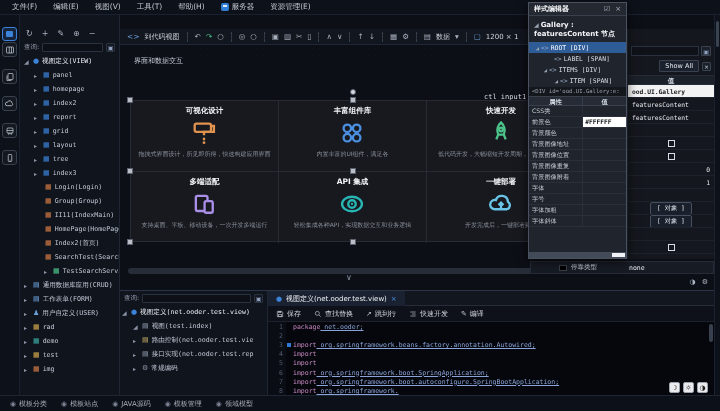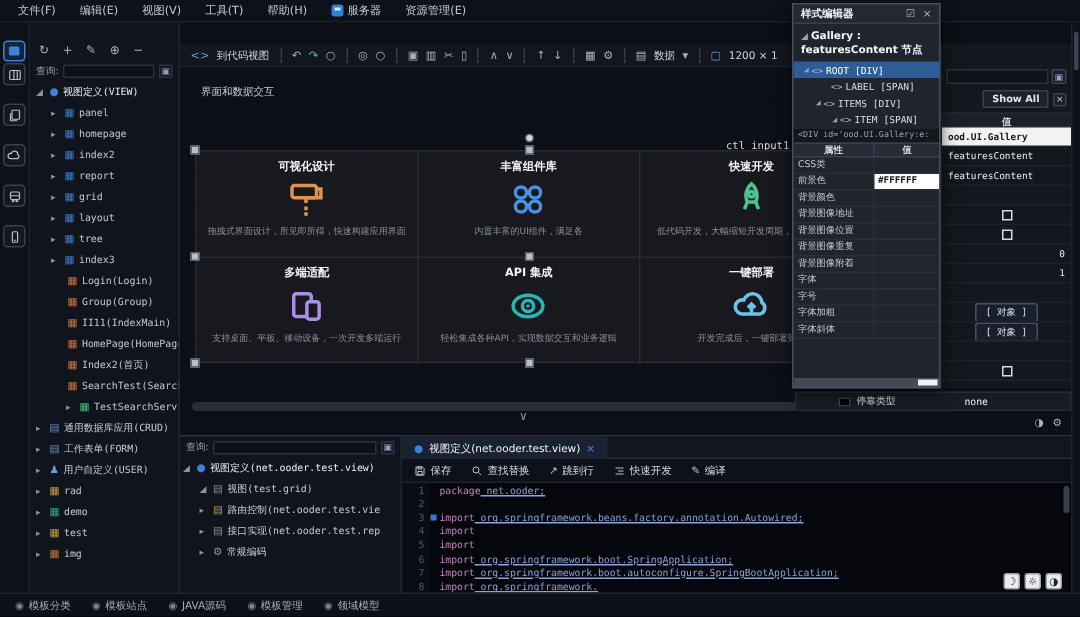--- a/index.html
+++ b/index.html
@@ -113,37 +113,37 @@
   
   .rscroll{position:absolute;left:714px;top:15px;width:6px;height:380px;background:#0d1119;border-left:1px solid #1a2130;}
   .rscroll .thumb{position:absolute;left:1px;top:6px;width:3px;height:26px;background:#3a4352;border-radius:2px;}
   .inspector{position:absolute;left:627px;top:29px;width:87px;height:230px;background:#14171d;
              border-left:1px solid #232936;font-size:6.5px;overflow:hidden;}
   .insp-search{display:flex;gap:2px;padding:17px 3px 3px 3px;align-items:center;}
   .insp-search input{flex:1;min-width:0;height:10px;background:#0f1218;border:1px solid #2a3240;color:#dfe3ea;font-size:6px;outline:none;}
   .insp-search .sbtn{width:10px;height:10px;border:1px solid #3a4252;background:#1a2029;color:#8fa0c0;
                      font-size:6px;line-height:9px;text-align:center;border-radius:1px;}
   .showall-row{display:flex;justify-content:flex-end;gap:3px;padding:1px 3px 3px 3px;align-items:center;}
-  .showall{border:1px solid #3a4252;background:#1c222d;color:#e2e6ed;padding:1px 5px;font-size:6.5px;border-radius:1px;font-weight:bold;}
+  .showall{border:1px solid #3a4252;background:#1c222d;color:#e2e6ed;padding:1px 5px;font-size:6.5px;border-radius:1px;}
   .xbox{width:9px;height:9px;border:1px solid #3a4252;background:#1a2029;color:#cfd5df;font-size:6px;
         line-height:8px;text-align:center;border-radius:1px;}
   .insp-header{height:10px;background:#1b2029;border-top:1px solid #262c38;border-bottom:1px solid #262c38;
                text-align:center;font-weight:bold;color:#cfd5df;line-height:10px;}
   .vrow{height:13px;border-bottom:1px solid #1c212b;display:flex;align-items:center;padding:0 4px;
         color:#e8ecf2;font-family:"DejaVu Sans Mono","Liberation Mono",monospace;font-size:6.3px;white-space:nowrap;overflow:hidden;}
   .vrow.hl{background:#f2f2f2;color:#14161a;font-weight:bold;}
   .vrow.num{justify-content:flex-end;}
   .vrow.center{justify-content:center;}
   .chk{width:7px;height:7px;border:1px solid #d8dce4;background:transparent;}
   .objbtn{margin:0 auto;border:1px solid #475060;background:#1a202b;color:#dbe1ea;border-radius:2px;
           padding:1px 6px;font-size:6.3px;white-space:nowrap;}
   .dockrow{position:absolute;left:530px;top:261px;width:184px;height:13px;background:#171b23;
            border:1px solid #262b36;display:flex;align-items:center;font-size:6.5px;color:#d6dbe4;padding-left:28px;gap:4px;}
   .dock-swatch{width:8px;height:6px;background:#000;border:1px solid #3a3f4a;}
-  .dock-val{margin-left:18px;color:#eef1f6;padding-left:24px;}
+  .dock-val{margin-left:4px;color:#eef1f6;padding-left:24px;}
   .insp-footicons{position:absolute;left:627px;top:276px;width:87px;height:12px;display:flex;
                   justify-content:flex-end;gap:6px;align-items:center;padding-right:6px;color:#aab2c0;font-size:7px;}
 
   
   .floatwin{position:absolute;left:528px;top:2px;width:99px;height:257px;background:#20242c;
             border:1px solid #4a5160;box-shadow:0 3px 10px rgba(0,0,0,.65);z-index:20;overflow:hidden;}
   .fw-title{height:13px;display:flex;align-items:center;background:#242831;border-bottom:1px solid #39404d;
             padding:0 5px;font-size:7px;font-weight:bold;color:#f2f4f8;}
   .fw-title .sp{flex:1;}
   .fw-ticon{color:#aab2c0;font-size:7px;margin-left:5px;font-weight:normal;}
@@ -546,21 +546,21 @@
 
             <div class="trow" style="padding-left: 2px;">
               <span class="exp">◢</span>
               <span class="tico" style="color: rgb(59, 130, 216);">●</span>
               <span class="tlabel" style="color: rgb(238, 241, 246);">视图定义(net.ooder.test.view)</span>
             </div>
 
             <div class="trow" style="padding-left: 13px;">
               <span class="exp">◢</span>
               <span class="tico" style="color: rgb(138, 147, 165);">▤</span>
-              <span class="tlabel">视图(test.grid)</span>
+              <span class="tlabel">视图(test.index)</span>
             </div>
 
             <div class="trow" style="padding-left: 13px;">
               <span class="exp">▸</span>
               <span class="tico" style="color: rgb(184, 160, 96);">▤</span>
               <span class="tlabel">路由控制(net.ooder.test.vie</span>
             </div>
 
             <div class="trow" style="padding-left: 13px;">
               <span class="exp">▸</span>

